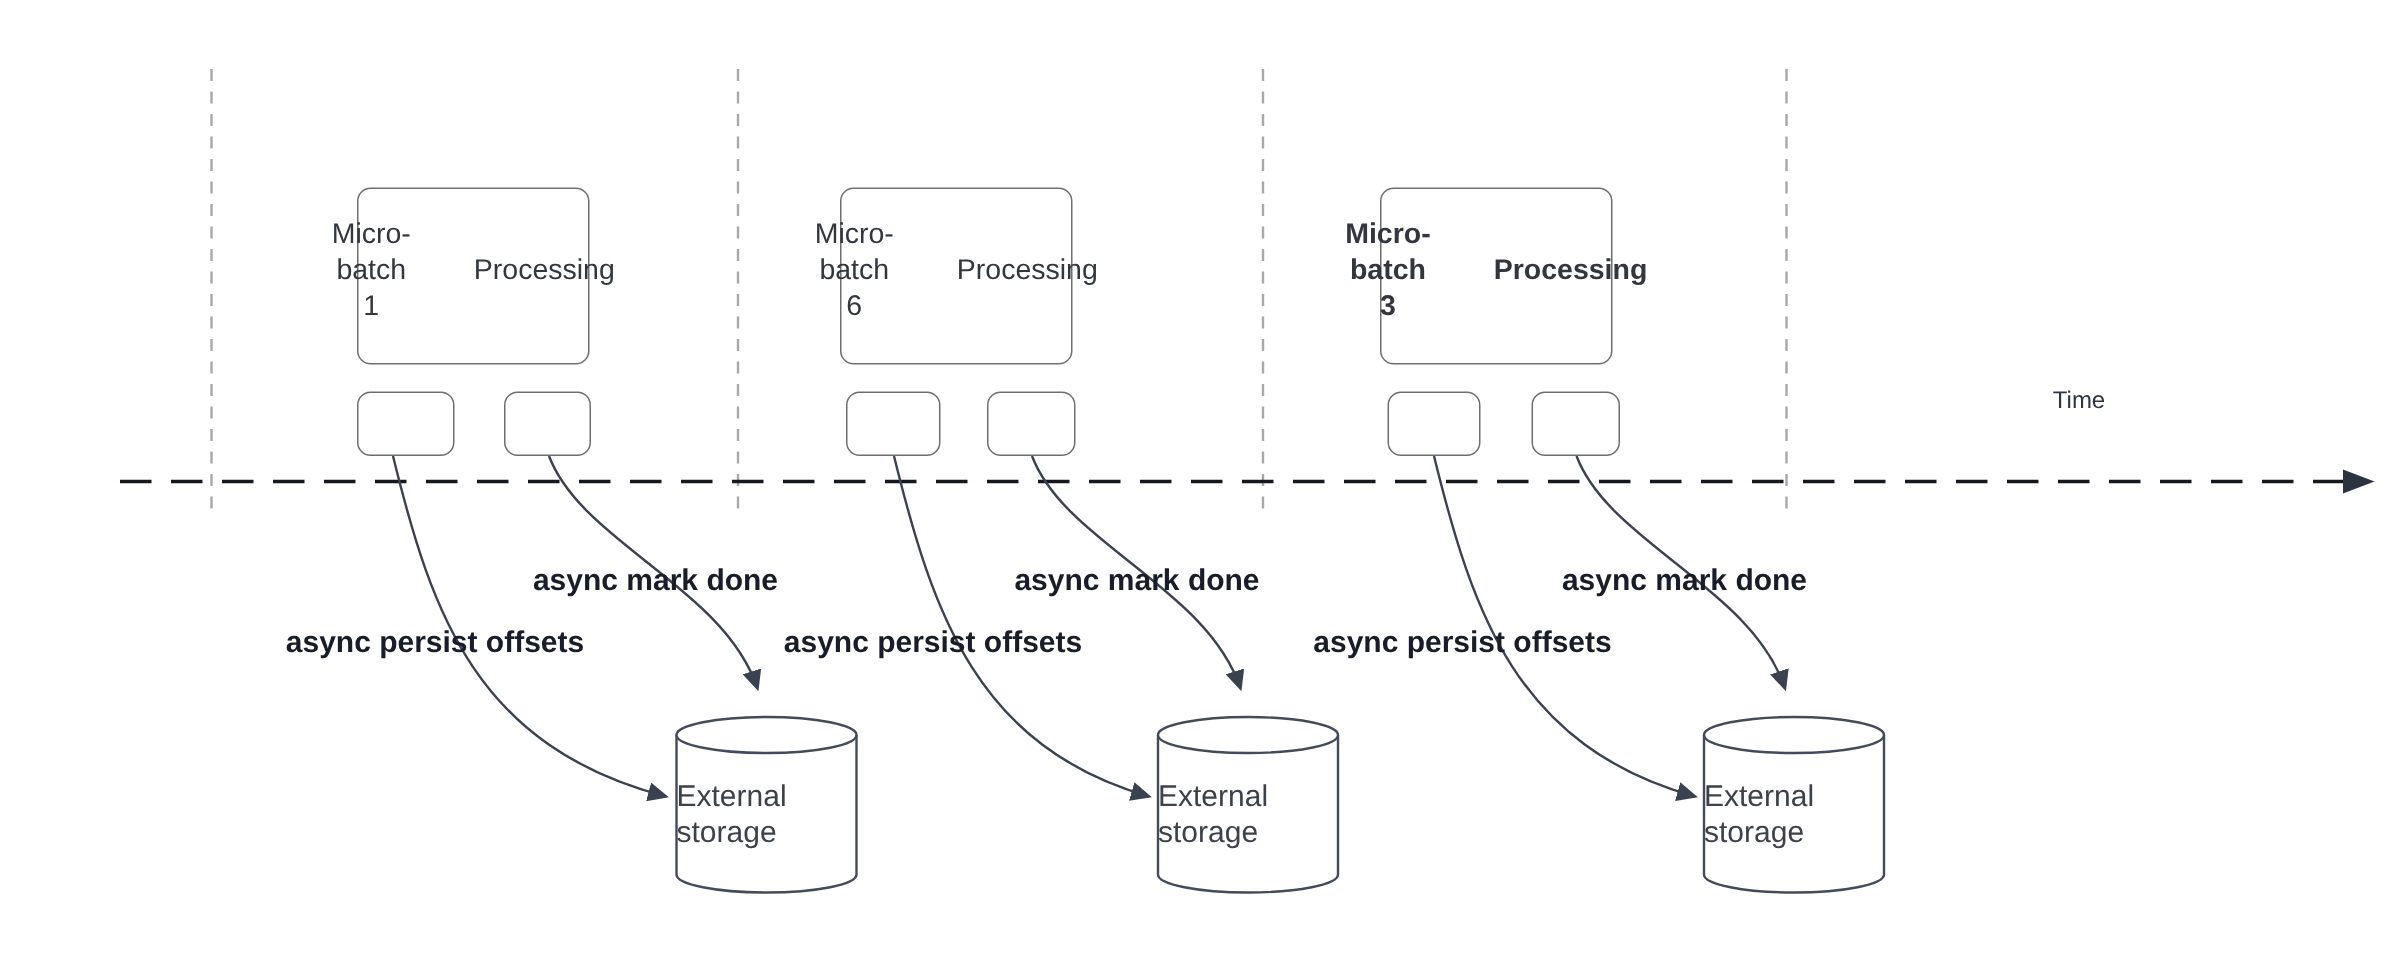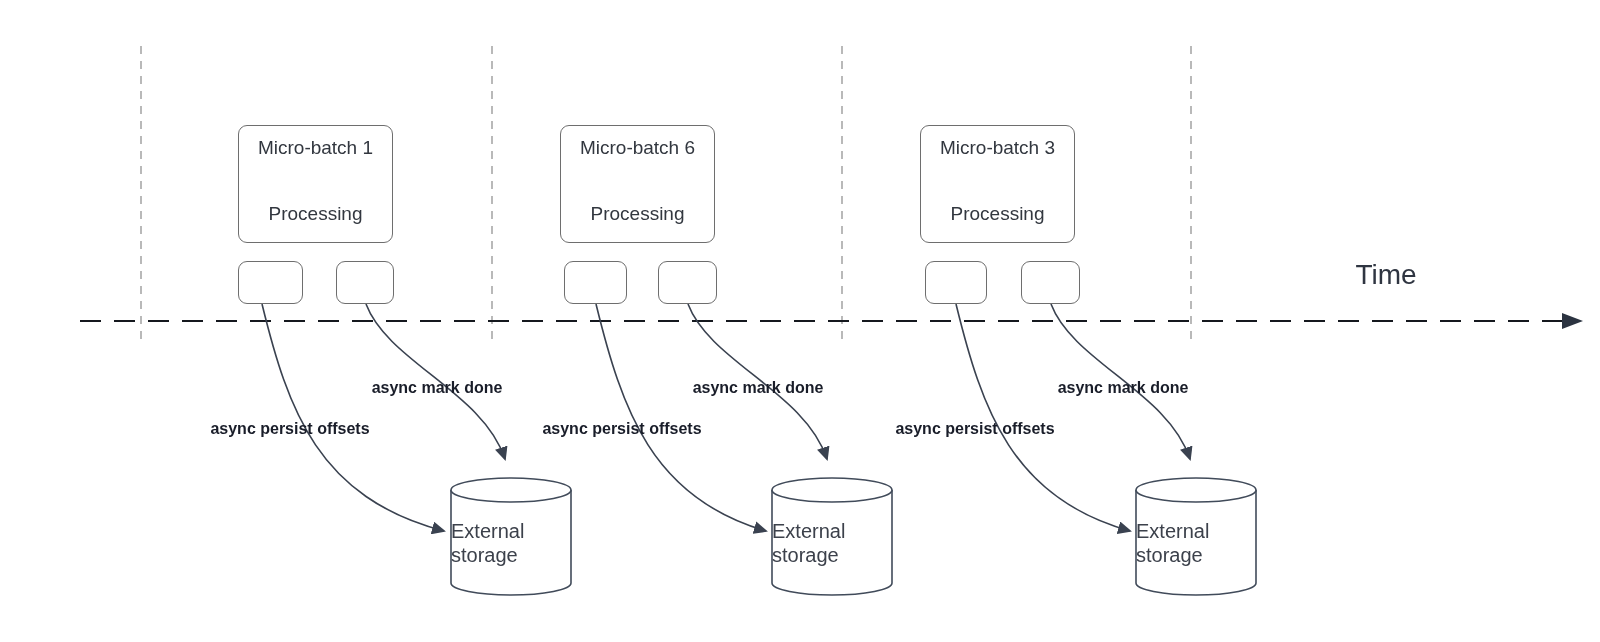--- a/index.html
+++ b/index.html
@@ -26,21 +26,21 @@
     pointer-events: none;
   }
   .big-box {
     position: absolute;
     width: 155px;
     height: 118px;
     border: 1.5px solid #6e6e6e;
     border-radius: 9px;
     background: #ffffff;
     display: flex;
-    flex-direction: column;
+    flex-direction: row;
     align-items: center;
     justify-content: center;
     text-align: center;
     font-size: 19px;
     line-height: 24px;
     color: #32373f;
     box-sizing: border-box;
     padding-bottom: 6px;
     gap: 42px;
   }
@@ -48,40 +48,40 @@
     position: absolute;
     height: 43px;
     border: 1.5px solid #6e6e6e;
     border-radius: 9px;
     background: #ffffff;
     box-sizing: border-box;
   }
   .arrow-label {
     position: absolute;
     transform: translate(-50%, -50%);
-    font-size: 16px;
+    font-size: 20px;
     font-weight: bold;
     color: #191d29;
     white-space: nowrap;
   }
   .storage-label {
     position: absolute;
     width: 120px;
     text-align: left;
     font-size: 20px;
     line-height: 24px;
     color: #3c414b;
   }
   .time-label {
     position: absolute;
     left: 1340px;
     top: 259px;
     width: 92px;
     text-align: center;
-    font-size: 28px;
+    font-size: 16px;
     color: #2f3541;
   }
 </style>
 </head>
 <body>
 
 <div id="canvas">
 
   <svg id="diagram-svg" viewBox="0 0 1600 642" xmlns="http://www.w3.org/2000/svg">
     <defs>
@@ -145,21 +145,21 @@
     <div class="task-chip" style="left:658px; top:261px; width:59px;"></div>
     <div class="arrow-label" style="left:622px; top:429px;">async persist offsets</div>
     <div class="arrow-label" style="left:758px; top:388px;">async mark done</div>
     <div class="storage-label" style="left:772px; top:519px;">
       <div>External</div>
       <div>storage</div>
     </div>
   </div>
 
   <div class="group-layer">
-    <div class="big-box" style="left:920px; top:125px;">
+    <div class="big-box" style="left:920px; top:125px;font-weight:bold;">
       <span>Micro-batch 3</span>
       <span>Processing</span>
     </div>
     <div class="task-chip" style="left:925px; top:261px; width:62px;"></div>
     <div class="task-chip" style="left:1021px; top:261px; width:59px;"></div>
     <div class="arrow-label" style="left:975px; top:429px;">async persist offsets</div>
     <div class="arrow-label" style="left:1123px; top:388px;">async mark done</div>
     <div class="storage-label" style="left:1136px; top:519px;">
       <div>External</div>
       <div>storage</div>

